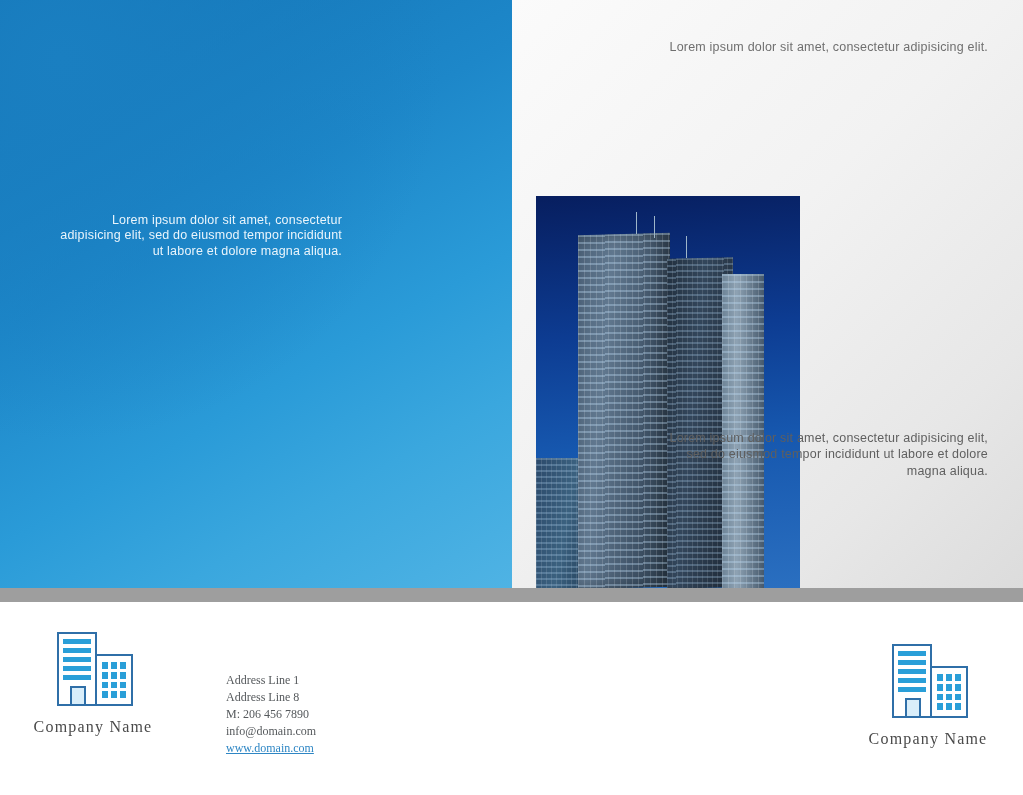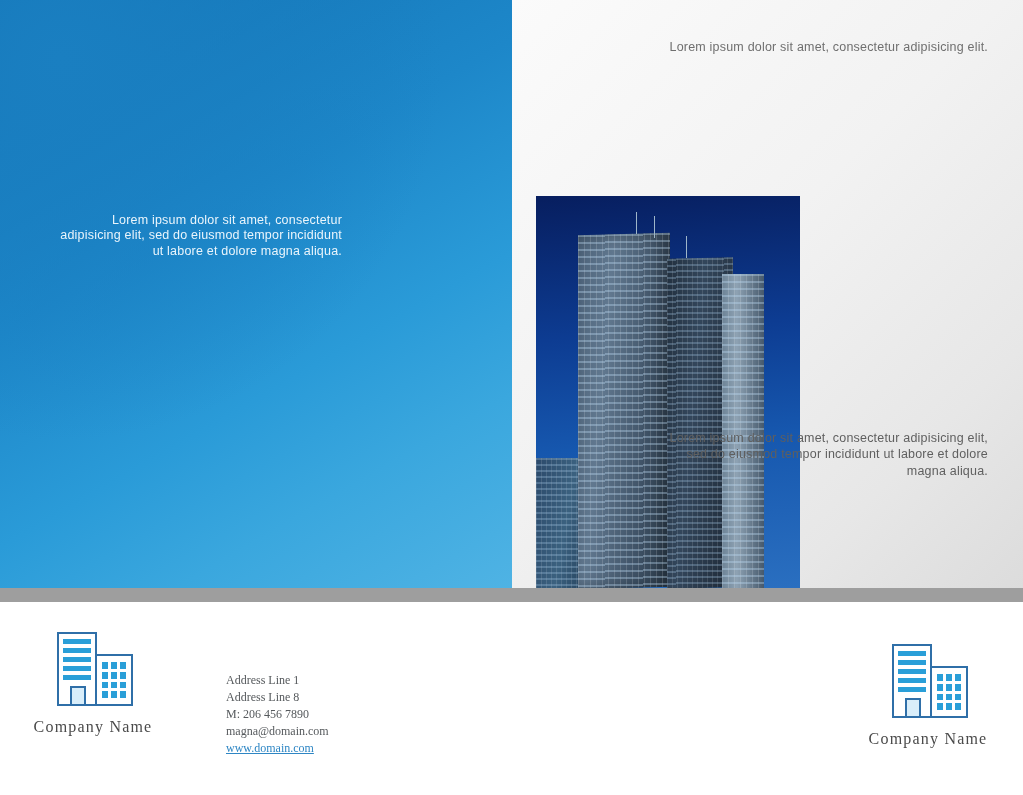--- a/index.html
+++ b/index.html
@@ -316,21 +316,21 @@
           </div>
         </div>
       </div>
       <div class="company-name">Company Name</div>
     </div>
 
     <div class="address">
       <div>Address Line 1</div>
       <div>Address Line 8</div>
       <div>M: 206 456 7890</div>
-      <div class="mail">magna@domain.com</div>
+      <div class="mail">info@domain.com</div>
       <div class="web">www.domain.com</div>
     </div>
 
     <div class="logo-wrap logo-right">
       <div class="logo-mark">
         <div class="bld-tall">
           <div class="rows"></div>
           <div class="door"></div>
         </div>
         <div class="bld-short">

